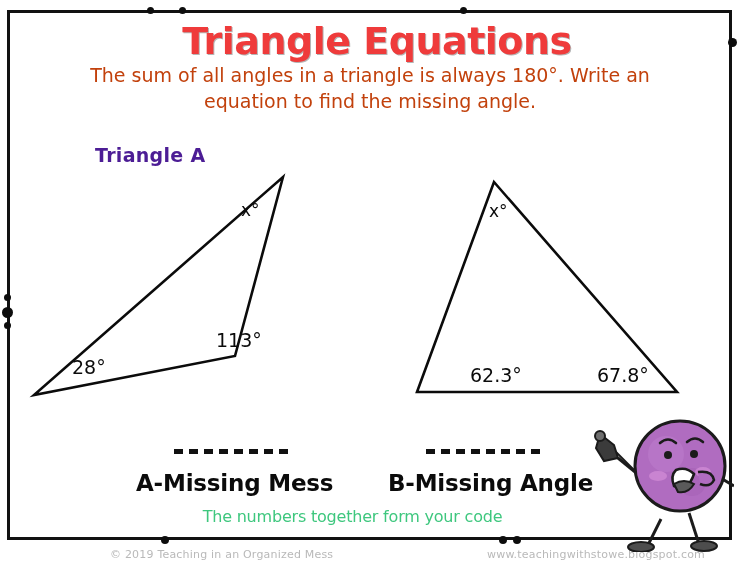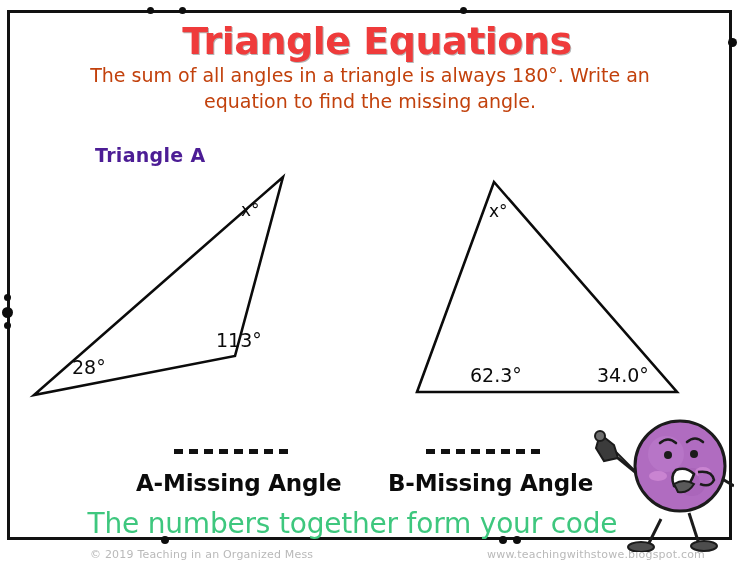--- a/index.html
+++ b/index.html
@@ -145,36 +145,36 @@
   #label-b { left: 388px; }
 
   
   #code-note {
     position: absolute;
     left: 0;
     top: 507px;
     width: 705px;
     text-align: center;
     font-family: "DejaVu Sans", sans-serif;
-    font-size: 28px;
+    font-size: 16px;
     color: #3ec77e;
     letter-spacing: -0.2px;
   }
 
   
   .footer-text {
     position: absolute;
     top: 548px;
     font-family: "DejaVu Sans", sans-serif;
     font-size: 11px;
     color: #b9b9b9;
     letter-spacing: 0.2px;
     white-space: nowrap;
   }
-  #footer-left  { left: 90px; }
+  #footer-left  { left: 110px; }
   #footer-right { left: 487px; }
 
   
   #mascot {
     position: absolute;
     left: 588px;
     top: 414px;
     width: 146px;
     height: 138px;
   }
@@ -208,26 +208,26 @@
     <polygon id="shape-a" points="283,177 235,356 34,395" fill="none" stroke="#0b0b0b" stroke-width="2.6" stroke-linejoin="miter"></polygon>
     <polygon id="shape-b" points="494,182 677,392 417,392" fill="none" stroke="#0b0b0b" stroke-width="2.6" stroke-linejoin="miter"></polygon>
   </svg>
 
   <div id="a-x" class="angle-label small">x°</div>
   <div id="a-113" class="angle-label">113°</div>
   <div id="a-28" class="angle-label">28°</div>
 
   <div id="b-x" class="angle-label small">x°</div>
   <div id="b-623" class="angle-label">62.3°</div>
-  <div id="b-381" class="angle-label">34.0°</div>
+  <div id="b-381" class="angle-label">67.8°</div>
 
   <div id="blank-a" class="blank-line"></div>
   <div id="blank-b" class="blank-line"></div>
 
-  <div id="label-a" class="blank-label">A-Missing Angle</div>
+  <div id="label-a" class="blank-label">A-Missing Mess</div>
   <div id="label-b" class="blank-label">B-Missing Angle</div>
 
   <div id="code-note">The numbers together form your code</div>
 
   <div id="footer-left" class="footer-text">© 2019 Teaching in an Organized Mess</div>
   <div id="footer-right" class="footer-text">www.teachingwithstowe.blogspot.com</div>
 
   <svg id="mascot" viewBox="0 0 146 138">
 
     <path d="M73 105 L60 131" stroke="#1b1b1b" stroke-width="3" fill="none"></path>

